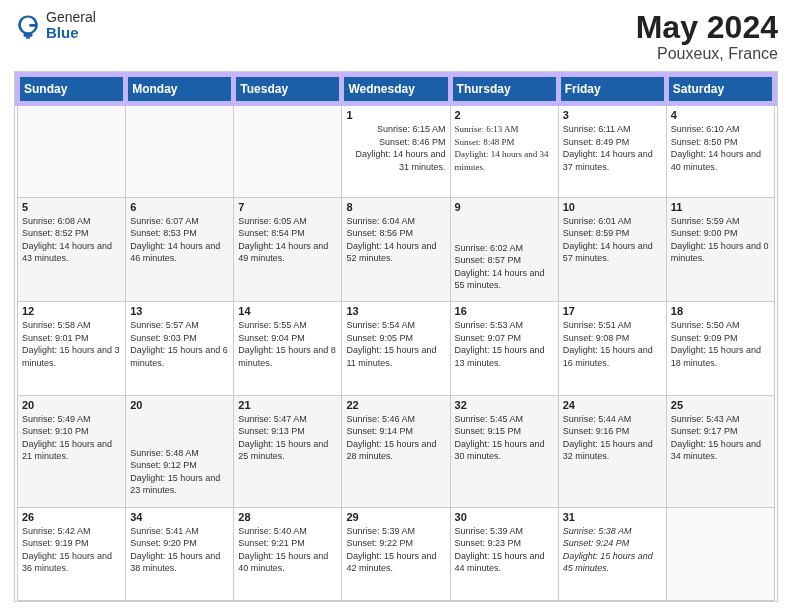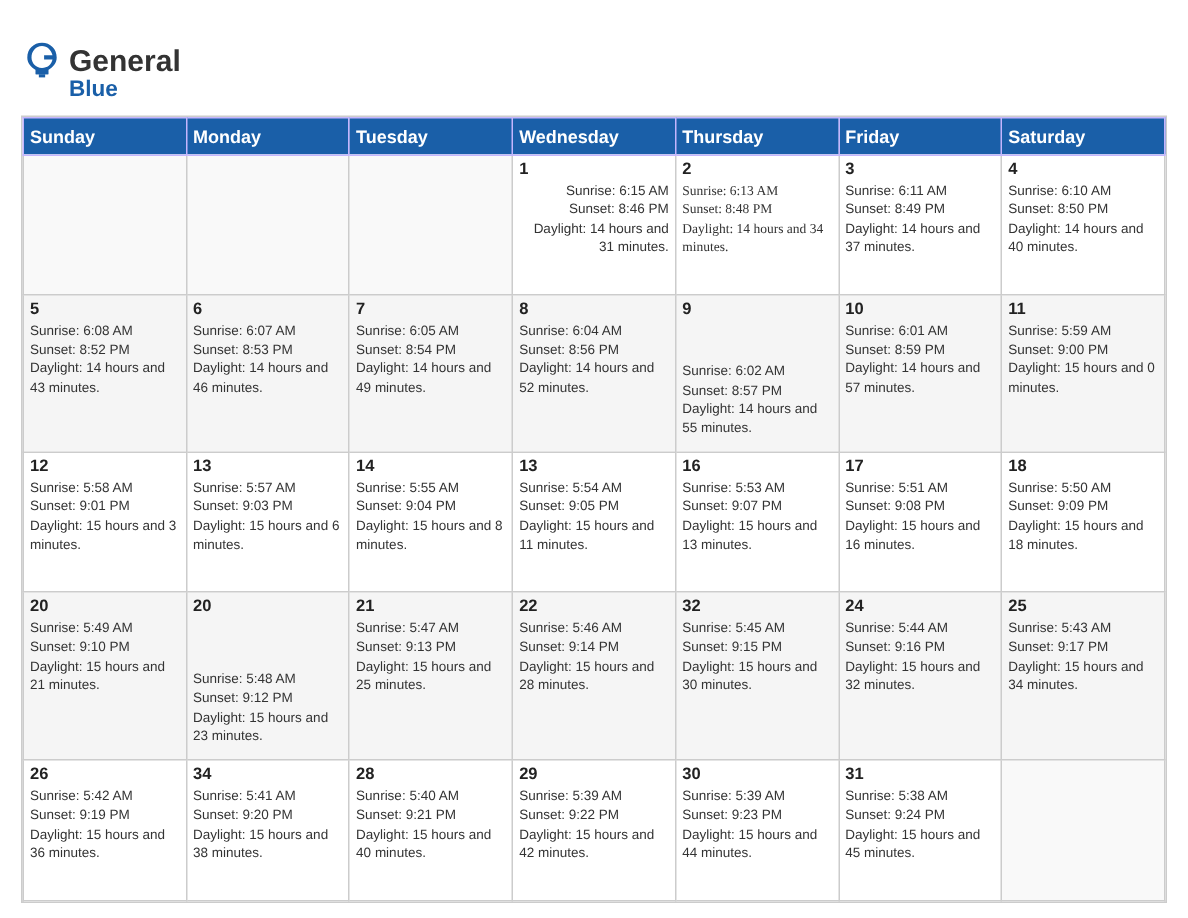--- a/index.html
+++ b/index.html
@@ -27,24 +27,23 @@
       display: flex;
       align-items: center;
       gap: 4px;
     }
     .logo-text {
       display: flex;
       flex-direction: column;
       line-height: 1.1;
     }
     .logo-general {
-      font-size: 20px;
-      font-weight: bold;
+      font-size: 14px;
+      font-weight: normal;
       color: #333;
-      margin-top: 20px;
     }
     .logo-blue {
       font-size: 15px;
       font-weight: bold;
       color: #1a5fa8;
     }
     .logo-icon {
       width: 28px;
       height: 28px;
     }
@@ -72,21 +71,21 @@
       border-collapse: collapse;
       height: 100%;
     }
     .cal-header th {
       background: #1a5fa8;
       color: #fff;
       font-size: 12px;
       font-weight: bold;
       padding: 5px 4px;
       text-align: left;
-      border: 1px solid #c4b5fd;
+      border: 5px solid #c4b5fd;
     }
     .cal-row td {
       border: 1px solid #ccc;
       vertical-align: top;
       padding: 3px 4px;
       font-size: 9.5px;
       color: #333;
       width: calc(100% / 7);
       height: 88px;
     }
@@ -121,20 +120,24 @@
       <svg class="logo-icon" viewBox="0 0 40 40" xmlns="http://www.w3.org/2000/svg">
         <path d="M20 5 C12 5 6 11 6 19 C6 24 9 28 14 31 L14 35 L26 35 L26 31 C31 28 34 24 34 19 C34 11 28 5 20 5Z" fill="#1a5fa8"></path>
         <path d="M14 31 L26 31 L26 35 L14 35Z" fill="#1a5fa8"></path>
         <rect x="17" y="35" width="6" height="3" fill="#1a5fa8"></rect>
         <path d="M20 8 C25 8 29 12 30 17 L22 17 L22 21 L30 21 C29 26 25 29 20 29 C14 29 10 24 10 19 C10 13 14 8 20 8Z" fill="white"></path>
       </svg>
       <div class="logo-text">
         <span class="logo-general">General</span>
         <span class="logo-blue">Blue</span>
       </div>
+    </div>
+    <div class="title-block">
+      <div class="main-title">May 2024</div>
+      <div class="subtitle">Pouxeux, France</div>
     </div>
   </div>
 
   <div class="calendar">
     <table>
       <thead>
         <tr class="cal-header">
           <th>Sunday</th>
           <th>Monday</th>
           <th>Tuesday</th>
@@ -332,21 +335,21 @@
 Daylight: 15 hours and 42 minutes.</div>
             </td>
             <td>
               <span class="day-num">30</span>
               <div class="day-info" style="white-space: pre-line;">Sunrise: 5:39 AM
 Sunset: 9:23 PM
 Daylight: 15 hours and 44 minutes.</div>
             </td>
             <td>
               <span class="day-num">31</span>
-              <div class="day-info" style="white-space: pre-line;">Sunrise: 5:38 AM
+              <div class="day-info" style="white-space: pre-line; font-style: italic;">Sunrise: 5:38 AM
 Sunset: 9:24 PM
 Daylight: 15 hours and 45 minutes.</div>
             </td>
             <td class="empty-cell"></td>
           </tr>
         </tbody>
     </table>
   </div>
 </div>
 

